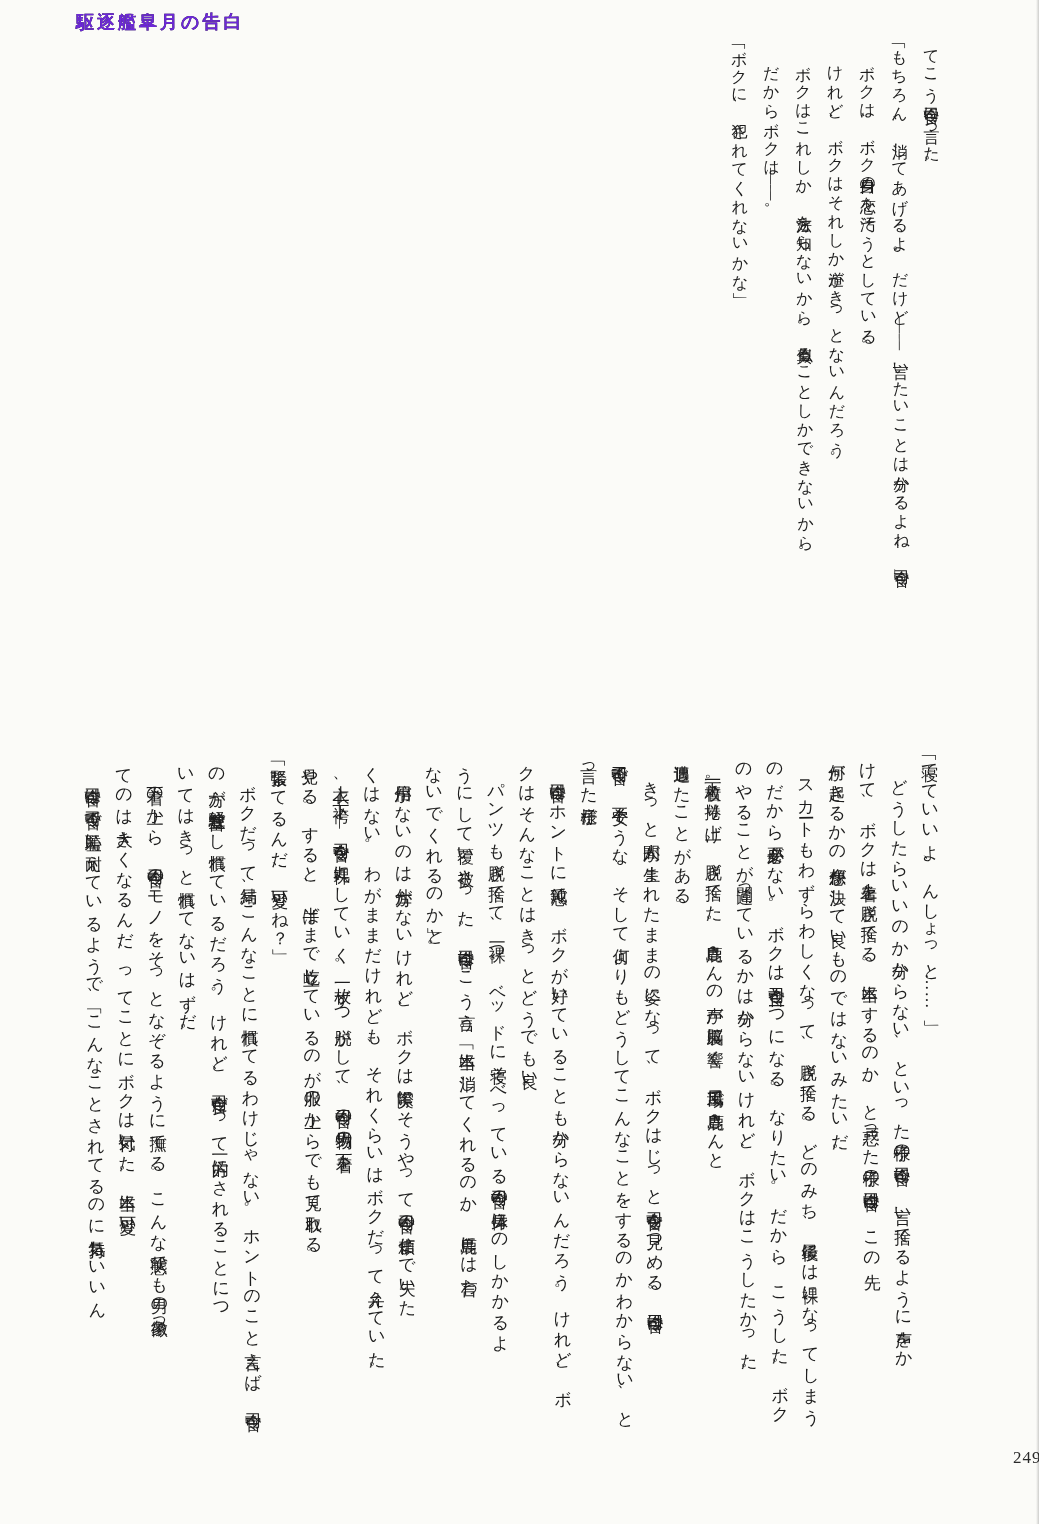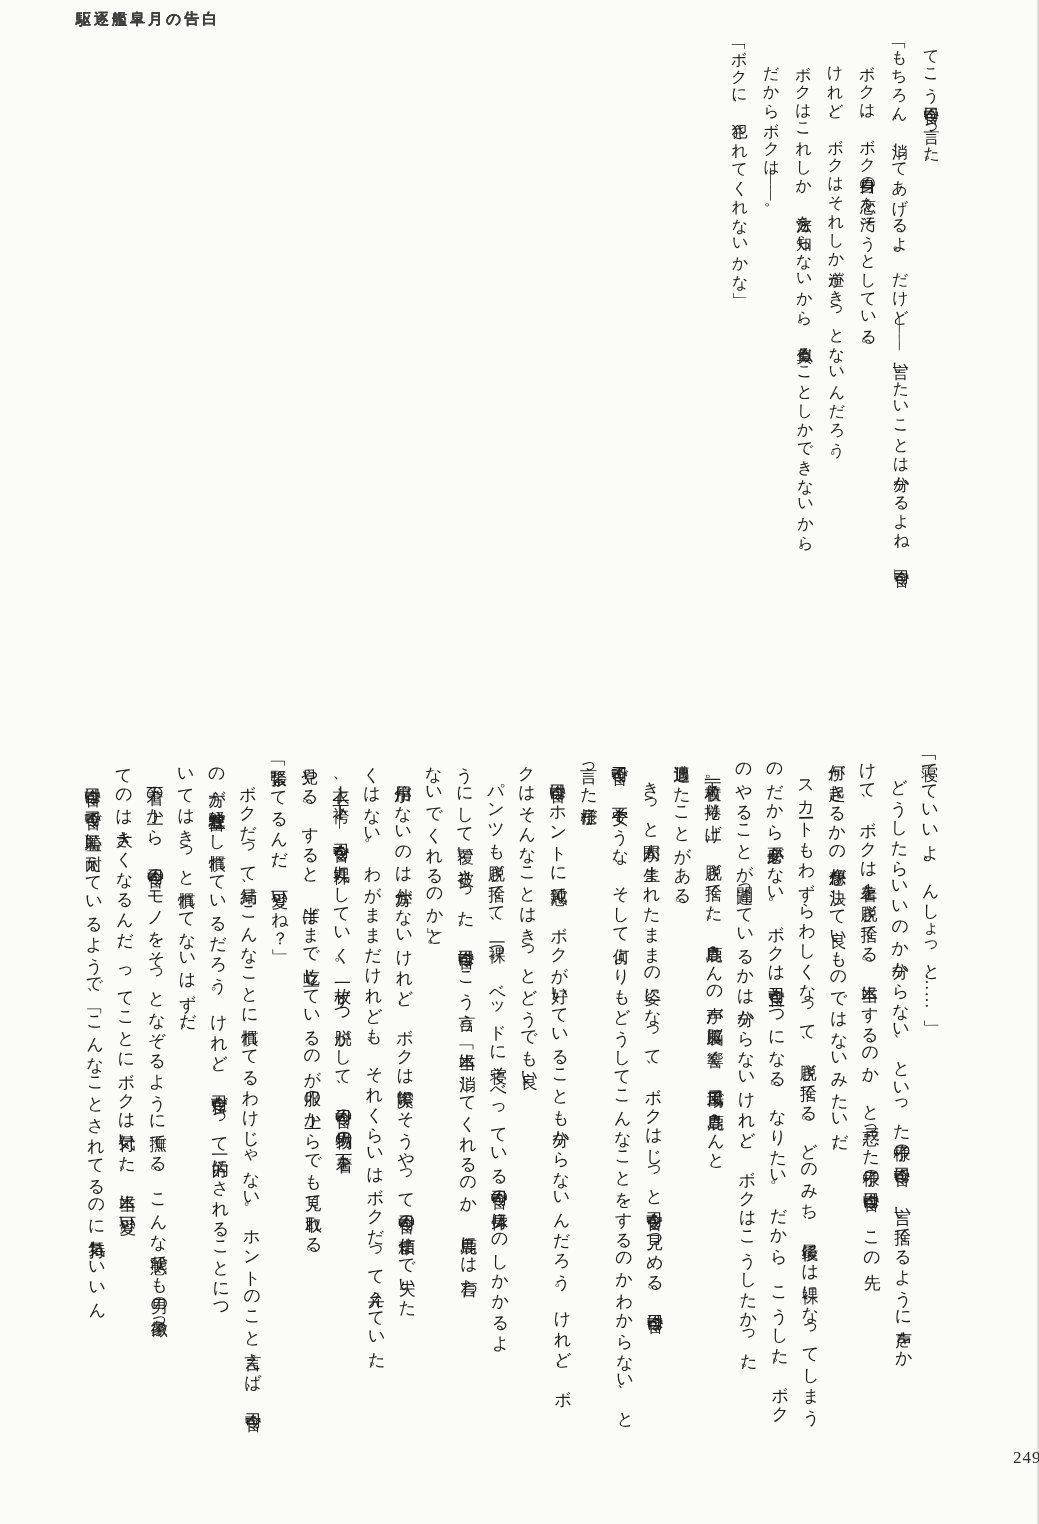--- a/index.html
+++ b/index.html
@@ -18,23 +18,23 @@
   .scan-edge {
     position: absolute;
     top: 0; right: 0;
     width: 3px; height: 100%;
     background: linear-gradient(to left, rgba(0,0,0,0.18), rgba(0,0,0,0));
   }
   .header-title {
     position: absolute;
     left: 76px;
     top: 10px;
-    font-size: 15px;
+    font-size: 18px;
     font-weight: 900;
-    color: #404040;
+    color: #6d28d9;
     letter-spacing: 3px;
     transform: rotate(-0.3deg);
     text-shadow: 0 0 0.4px #151515;
   }
   .text-block {
     position: absolute;
     writing-mode: vertical-rl;
     text-orientation: mixed;
     color: #1d1d1d;
   }

